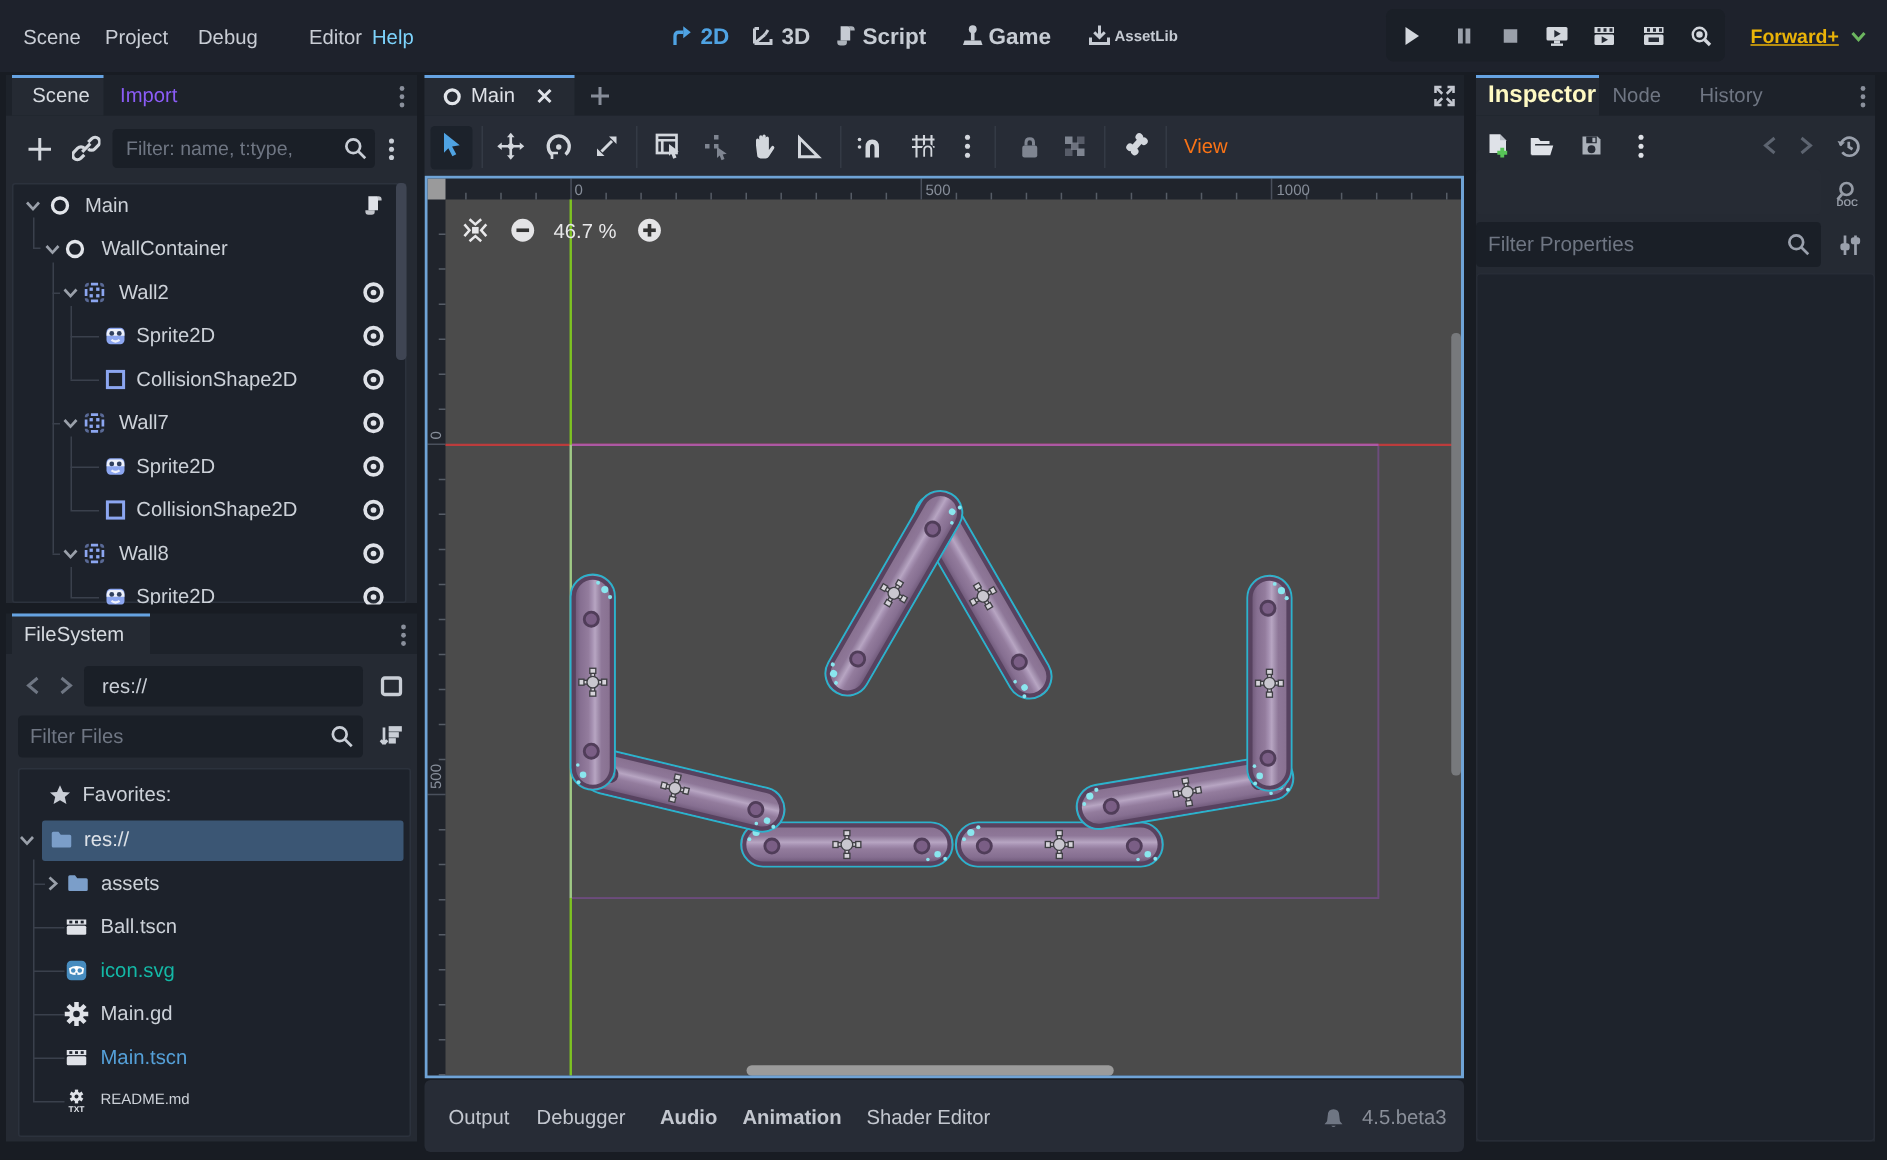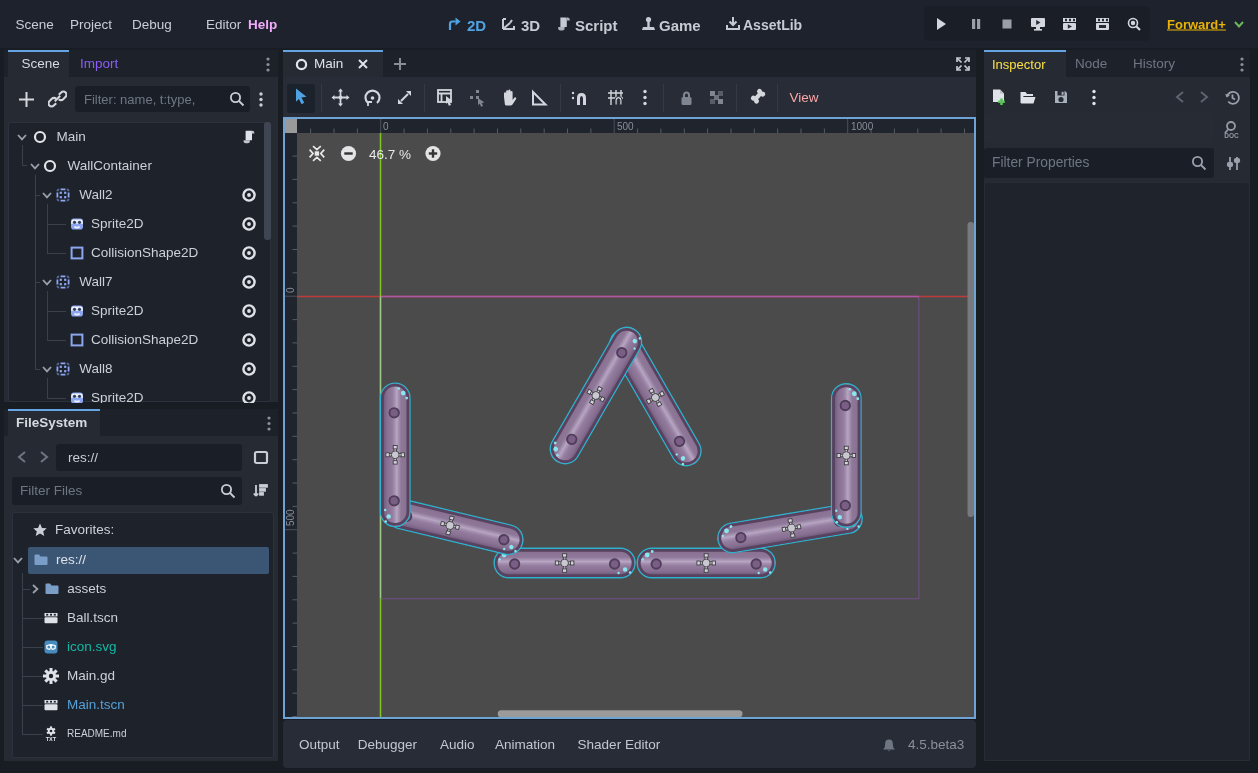--- a/index.html
+++ b/index.html
@@ -6,21 +6,21 @@
 .abs{position:absolute;}
 .t{position:absolute;font-size:13.5px;color:#ccd1d8;line-height:1;white-space:pre;}
 </style></head><body>
 <div class="abs" style="left:0;top:0;width:1158px;height:773px;">
 
 <div class="abs" style="left:0px;top:0px;width:1258px;height:48px;background:#1e222c;"></div>
 <div class="t" style="left:15.5px;top:25px;transform:translateY(-50%);font-size:13.5px;color:#c9cdd5;font-weight:400;">Scene</div>
 <div class="t" style="left:70px;top:25px;transform:translateY(-50%);font-size:13.5px;color:#c9cdd5;font-weight:400;">Project</div>
 <div class="t" style="left:132px;top:25px;transform:translateY(-50%);font-size:13.5px;color:#c9cdd5;font-weight:400;">Debug</div>
 <div class="t" style="left:191px;top:25px;transform:translateY(-50%);font-size:13.5px;color:#c9cdd5;font-weight:400;margin-left:15px;">Editor</div>
-<div class="t" style="left:248px;top:25px;transform:translateY(-50%);font-size:13.5px;color:#f0abfc;font-weight:700;">Help</div>
+<div class="t" style="left:248px;top:25px;transform:translateY(-50%);font-size:13.5px;color:#7dd3fc;font-weight:400;">Help</div>
 <svg class="abs" style="left:447px;top:16px" width="16" height="16" viewBox="0 0 16 16">
       <g stroke="#4fa3e3" stroke-width="2.2" fill="none">
         <path d="M3 14 V8 Q3 5.5 5.5 5.5 H8.5"></path>
       </g>
       <path d="M8.5 1.5 L13.5 5.5 L8.5 9.5 Z" fill="#4fa3e3"></path>
     </svg>
 <div class="t" style="left:467px;top:25px;transform:translateY(-50%);font-size:15px;color:#4fa3e3;font-weight:700;">2D</div>
 <svg class="abs" style="left:501px;top:16px" width="16" height="16" viewBox="0 0 16 16">
       <g stroke="#c6cbd3" stroke-width="2" fill="none">
         <path d="M2 13 L13 13 M2 13 L2 3 M2 13 L9 7"></path>
@@ -45,21 +45,21 @@
       </g>
     </svg>
 <div class="t" style="left:659px;top:25px;transform:translateY(-50%);font-size:15px;color:#c6cbd3;font-weight:700;">Game</div>
 <svg class="abs" style="left:725px;top:16px" width="16" height="16" viewBox="0 0 16 16">
       <g fill="none" stroke="#c6cbd3" stroke-width="2">
         <path d="M2 9 V13 H14 V9"></path>
         <path d="M8 1 V8"></path>
         <path d="M4.5 5.5 L8 9 L11.5 5.5" fill="none"></path>
       </g>
     </svg>
-<div class="t" style="left:743px;top:25px;transform:translateY(-50%);font-size:14px;color:#c6cbd3;font-weight:700;">AssetLib</div>
+<div class="t" style="left:743px;top:25px;transform:translateY(-50%);font-size:10px;color:#c6cbd3;font-weight:700;">AssetLib</div>
 <div class="abs" style="left:924px;top:6px;width:226px;height:35px;background:#1a1f27;border-radius:5px;"></div>
 <svg class="abs" style="left:934px;top:17px" width="14" height="14" viewBox="0 0 14 14">
       <path d="M3 1 L12 7 L3 13 Z" fill="#d3d7dd"></path>
     </svg>
 <svg class="abs" style="left:969px;top:17px" width="14" height="14" viewBox="0 0 14 14">
       <g fill="#9aa0aa">
         <rect x="3" y="2" width="3.2" height="10"></rect>
         <rect x="8" y="2" width="3.2" height="10"></rect>
       </g>
     </svg>
@@ -293,21 +293,21 @@
 <div class="t" style="left:90.9px;top:398px;transform:translateY(-50%);font-size:13.5px;color:#ccd1d8;font-weight:400;">Sprite2D</div>
 <svg class="abs" style="left:241px;top:390px" width="16" height="16" viewBox="0 0 16 16">
       <circle cx="8" cy="8" r="5.6" fill="none" stroke="#dfe2e8" stroke-width="2.4"></circle>
       <circle cx="8" cy="8" r="1.9" fill="#dfe2e8"></circle>
     </svg>
 <div class="abs" style="left:264px;top:122px;width:7px;height:118px;background:#3f4553;border-radius:3px;"></div>
 <div class="abs" style="left:8px;top:403px;width:264px;height:6px;background:#181c23;"></div>
 <div class="abs" style="left:4px;top:409px;width:274px;height:27px;background:#1d222a;"></div>
 <div class="abs" style="left:8px;top:409px;width:92px;height:27px;background:#252a33;"></div>
 <div class="abs" style="left:8px;top:409px;width:92px;height:2px;background:#66a3e2;"></div>
-<div class="t" style="left:16px;top:423px;transform:translateY(-50%);font-size:13.5px;color:#d6dae0;font-weight:700;">FileSystem</div>
+<div class="t" style="left:16px;top:423px;transform:translateY(-50%);font-size:13.5px;color:#d6dae0;font-weight:400;">FileSystem</div>
 <svg class="abs" style="left:264px;top:415px" width="10" height="17" viewBox="0 0 10 17">
       <g fill="#8a909c">
         <circle cx="5" cy="3" r="1.6"></circle>
         <circle cx="5" cy="8.5" r="1.6"></circle>
         <circle cx="5" cy="14" r="1.6"></circle>
       </g>
     </svg>
 <div class="abs" style="left:4px;top:436px;width:274px;height:325px;background:#252a33;"></div>
 <svg class="abs" style="left:16px;top:450px" width="12" height="14" viewBox="0 0 12 14">
       <path d="M9 2 L3 7 L9 12" fill="none" stroke="#6f7683" stroke-width="2"></path>
@@ -536,21 +536,21 @@
     </svg>
 <svg class="abs" style="left:749px;top:87px" width="18" height="18" viewBox="0 0 18 18">
       <g transform="translate(9,9.2) rotate(-48)" fill="#d3d7dd">
         <circle cx="-4.6" cy="-2.1" r="2.5"></circle>
         <circle cx="-4.6" cy="2.1" r="2.5"></circle>
         <circle cx="4.6" cy="-2.1" r="2.5"></circle>
         <circle cx="4.6" cy="2.1" r="2.5"></circle>
         <rect x="-4.8" y="-2.1" width="9.6" height="4.2"></rect>
       </g>
     </svg>
-<div class="t" style="left:789.4px;top:98px;transform:translateY(-50%);font-size:13.5px;color:#fca5a5;font-weight:400;text-align:center;">View</div>
+<div class="t" style="left:789.4px;top:98px;transform:translateY(-50%);font-size:13.5px;color:#f97316;font-weight:400;text-align:center;">View</div>
 <svg class="abs" style="left:283px;top:117px" width="693" height="602" viewBox="283 117 693 602">
       <linearGradient id="cg" x1="0" y1="0" x2="0" y2="1">
 <stop offset="0" stop-color="#5f4a68"></stop>
         <stop offset=".10" stop-color="#887190"></stop>
 <stop offset=".30" stop-color="#8e7798"></stop>
         <stop offset=".38" stop-color="#a390ae"></stop>
 <stop offset=".45" stop-color="#b7a5c2"></stop>
         <stop offset=".52" stop-color="#a48fb0"></stop>
 <stop offset=".60" stop-color="#937c9d"></stop>
         <stop offset=".78" stop-color="#866f91"></stop>
@@ -835,31 +835,31 @@
       <rect x="344.3" y="152.3" width="8.4" height="2.4" fill="#333"></rect>
       <circle cx="433" cy="153.5" r="7.6" fill="#e4e4e6"></circle>
       <rect x="428.8" y="152.3" width="8.4" height="2.4" fill="#333"></rect>
       <rect x="431.8" y="149.3" width="2.4" height="8.4" fill="#333"></rect>
       <text x="369" y="158.5" font-size="13.5" fill="#e8e8ea" font-family="Liberation Sans">46.7 %</text>
       <rect x="284" y="118" width="691" height="600" fill="none" stroke="#6fa3d6" stroke-width="2"></rect>
     </svg>
 <div class="abs" style="left:283px;top:720px;width:693px;height:48px;background:#272c36;border-radius:4px;"></div>
 <div class="t" style="left:299px;top:745px;transform:translateY(-50%);font-size:13.5px;color:#c3c7cf;font-weight:400;">Output</div>
 <div class="t" style="left:357.7px;top:745px;transform:translateY(-50%);font-size:13.5px;color:#c3c7cf;font-weight:400;">Debugger</div>
-<div class="t" style="left:440px;top:745px;transform:translateY(-50%);font-size:13.5px;color:#c3c7cf;font-weight:400;">Audio</div>
-<div class="t" style="left:495px;top:745px;transform:translateY(-50%);font-size:13.5px;color:#c3c7cf;font-weight:400;">Animation</div>
+<div class="t" style="left:440px;top:745px;transform:translateY(-50%);font-size:13.5px;color:#c3c7cf;font-weight:700;">Audio</div>
+<div class="t" style="left:495px;top:745px;transform:translateY(-50%);font-size:13.5px;color:#c3c7cf;font-weight:700;">Animation</div>
 <div class="t" style="left:577.6px;top:745px;transform:translateY(-50%);font-size:13.5px;color:#c3c7cf;font-weight:400;">Shader Editor</div>
 <svg class="abs" style="left:882px;top:738px" width="14" height="15" viewBox="0 0 14 15">
       <path d="M7 1.5 Q10.8 1.5 10.8 5.5 L11.3 9.5 L13 11.5 H1 L2.7 9.5 L3.2 5.5 Q3.2 1.5 7 1.5 Z M5.5 12.5 a1.8 1.8 0 0 0 3 0 Z" fill="#6f7683"></path>
     </svg>
 <div class="t" style="left:908px;top:745px;transform:translateY(-50%);font-size:13.5px;color:#8a8f99;font-weight:400;">4.5.beta3</div>
 <div class="abs" style="left:984px;top:50px;width:266px;height:27px;background:#1d222a;"></div>
 <div class="abs" style="left:984px;top:50px;width:82px;height:27px;background:#252a33;"></div>
 <div class="abs" style="left:984px;top:50px;width:82px;height:2px;background:#66a3e2;"></div>
-<div class="t" style="left:992px;top:64px;transform:translateY(-50%);font-size:13px;color:#fde047;font-weight:400;">Inspector</div>
+<div class="t" style="left:992px;top:64px;transform:translateY(-50%);font-size:16px;color:#fef9c3;font-weight:700;">Inspector</div>
 <div class="t" style="left:1075px;top:64px;transform:translateY(-50%);font-size:13.5px;color:#6f7683;font-weight:400;text-align:right;">Node</div>
 <div class="t" style="left:1133px;top:64px;transform:translateY(-50%);font-size:13.5px;color:#6f7683;font-weight:400;">History</div>
 <svg class="abs" style="left:1237px;top:56px" width="10" height="17" viewBox="0 0 10 17">
       <g fill="#8a909c">
         <circle cx="5" cy="3" r="1.6"></circle>
         <circle cx="5" cy="8.5" r="1.6"></circle>
         <circle cx="5" cy="14" r="1.6"></circle>
       </g>
     </svg>
 <div class="abs" style="left:984px;top:77px;width:266px;height:684px;background:#252a33;"></div>

